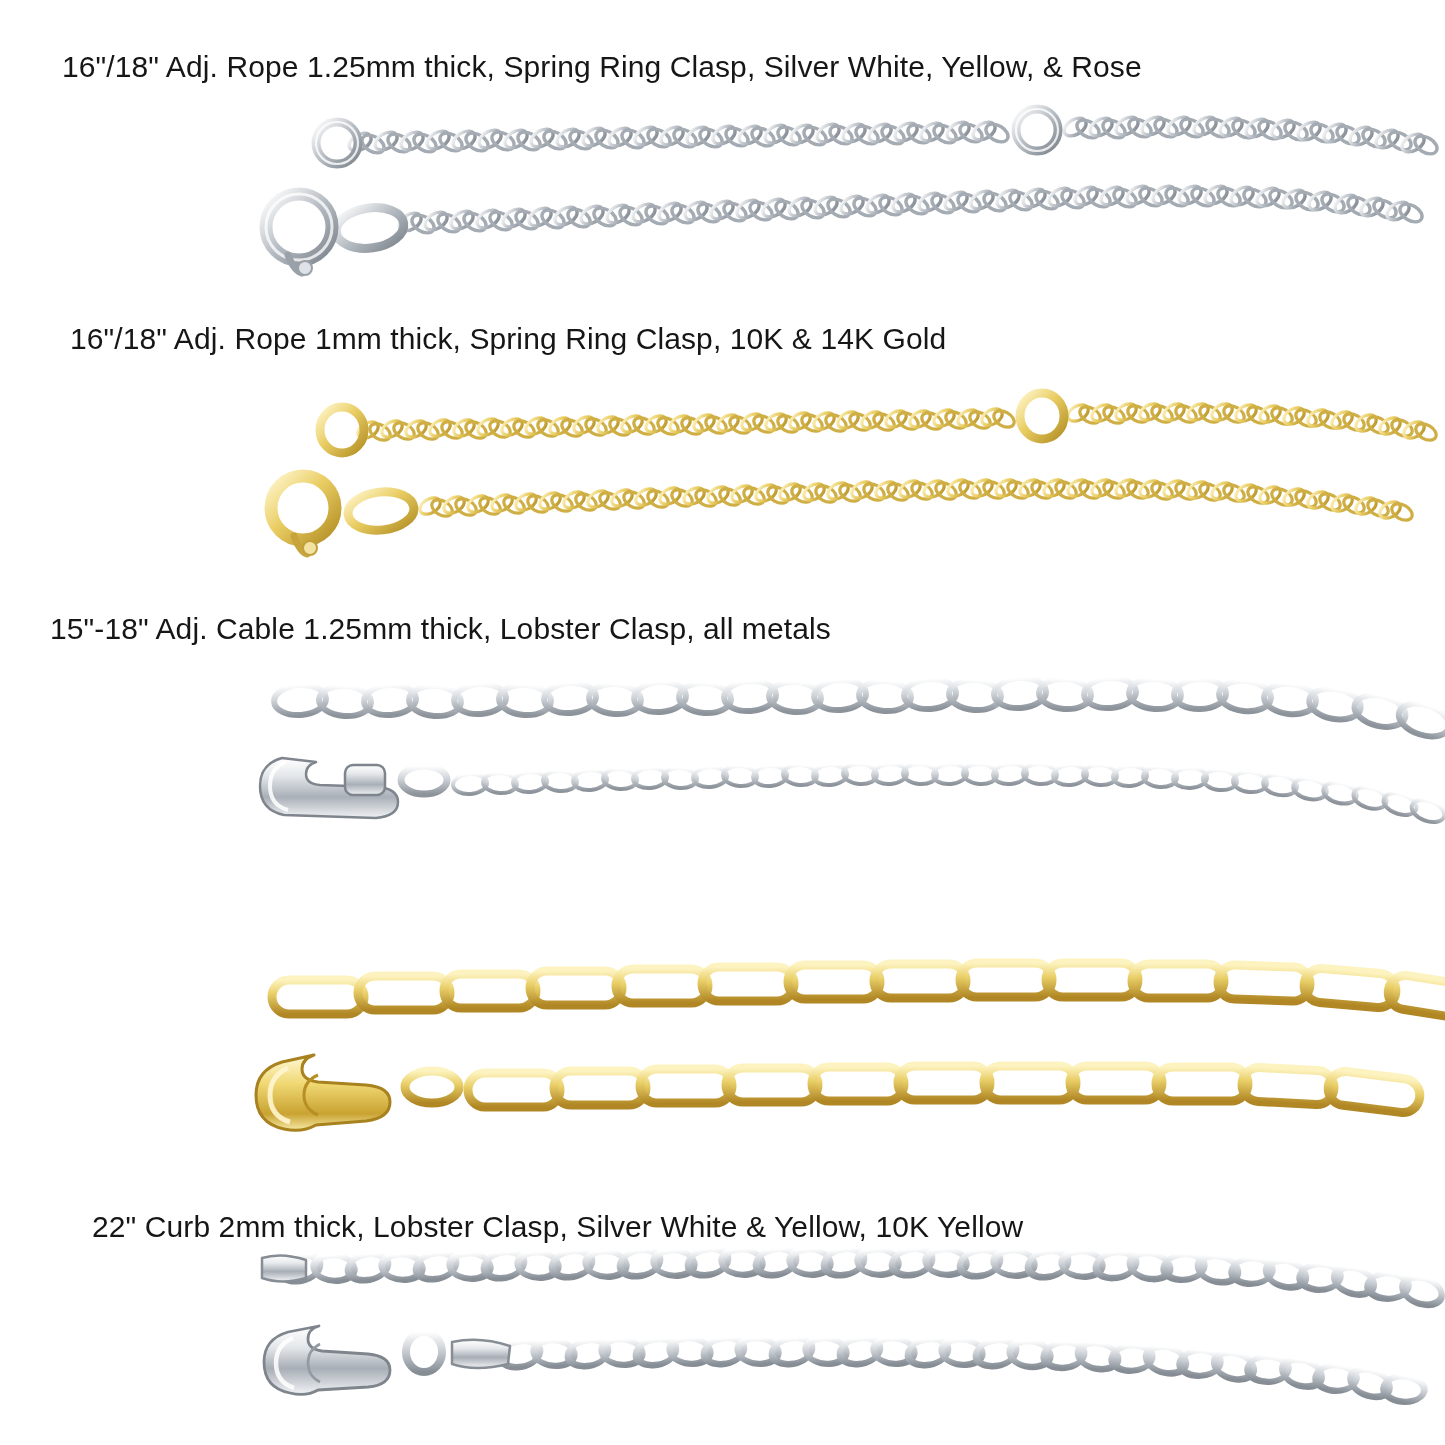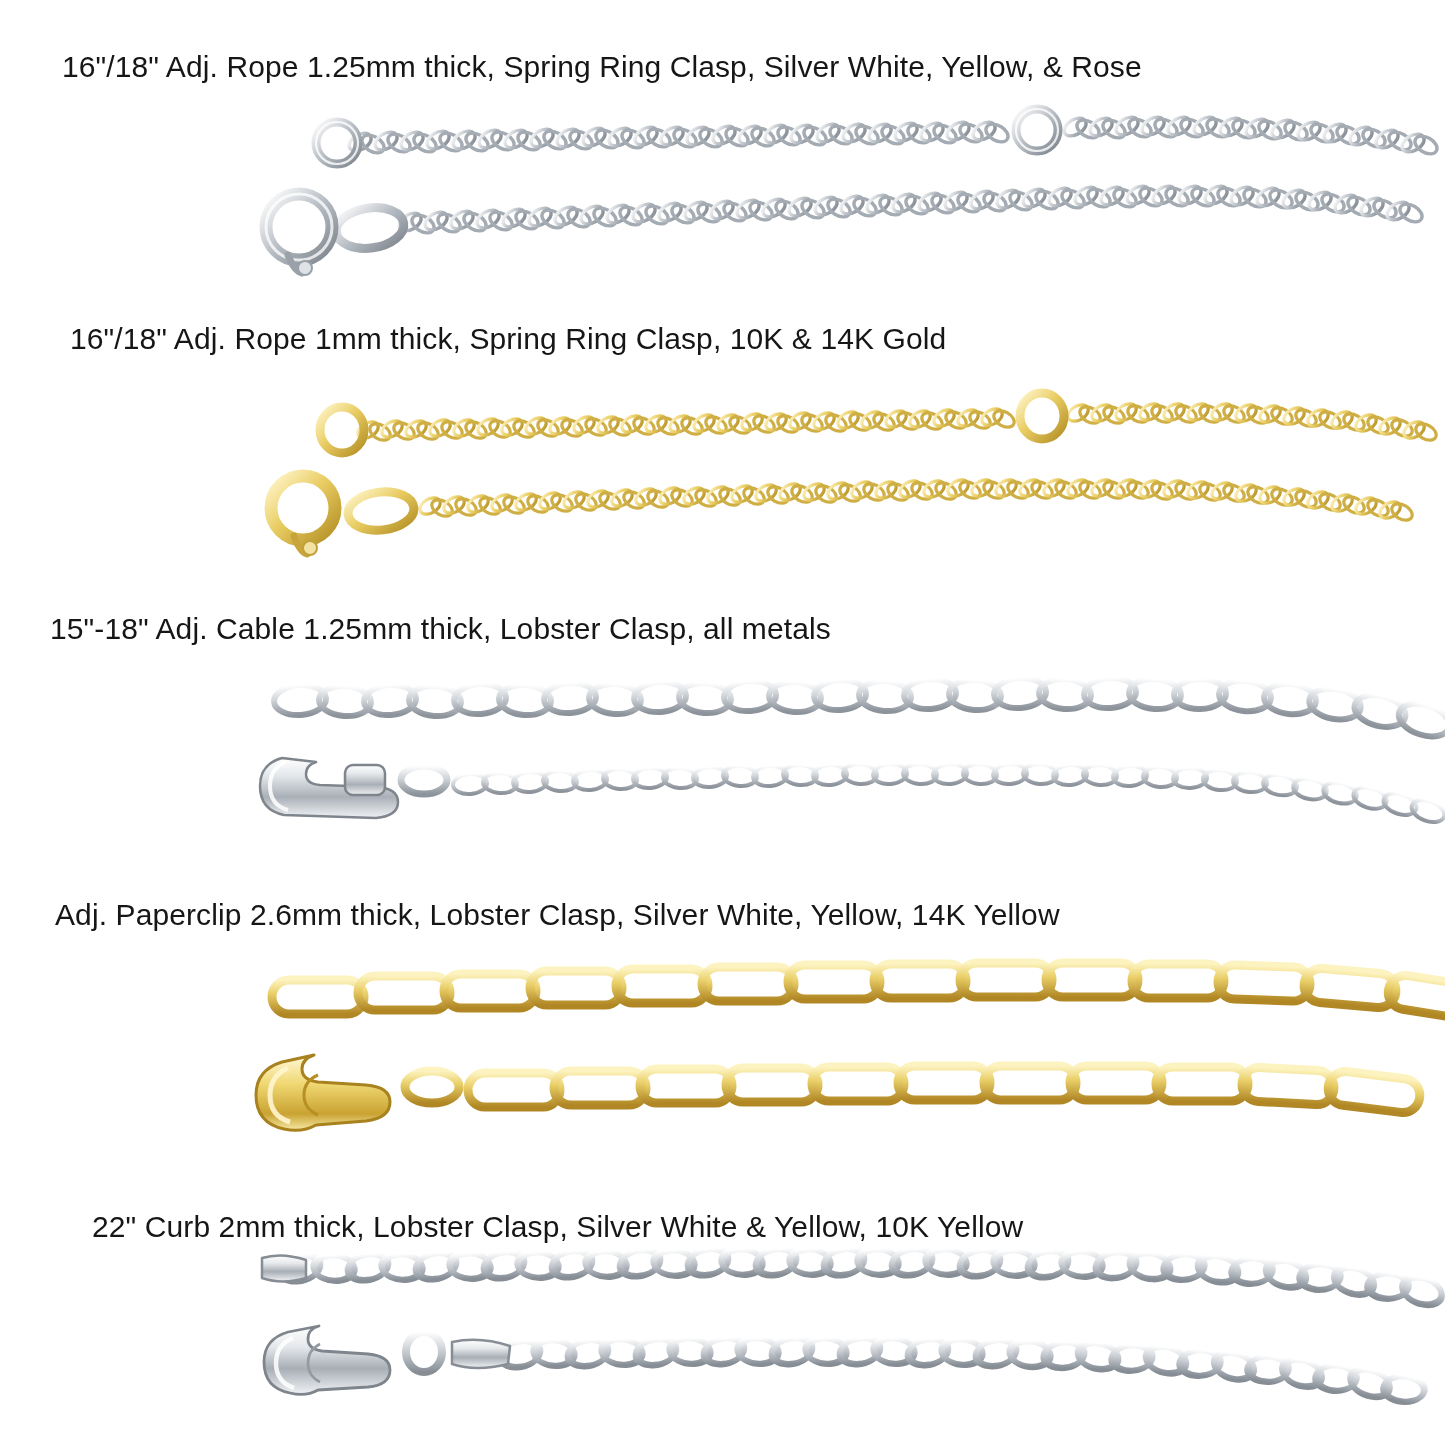--- a/index.html
+++ b/index.html
@@ -881,21 +881,20 @@
       <g>
         <path d="M282 178 q-22 6 -22 28 q0 24 24 29 l92 3 q22 -2 22 -16 q0 -13 -20 -15 l-58 -2 q-14 -1 -14 -11 q0 -9 10 -12 z" fill="url(#silBody3)" stroke="#7f858d" stroke-width="2.5" stroke-linejoin="round"></path>
         <path d="M286 182 q-16 6 -16 24 q0 19 18 24" fill="none" stroke="#ffffff" stroke-width="4" opacity="0.85"></path>
         <rect x="345" y="185" width="40" height="30" rx="8" fill="url(#silBody3)" stroke="#7f858d" stroke-width="2.5"></rect>
         <ellipse cx="424" cy="200" rx="23" ry="14" fill="none" stroke="url(#silStroke3)" stroke-width="7"></ellipse>
       </g>
     </svg>
   </div>
 
   <div class="chain-block b4">
-    <div class="caption cap4">Adj. Paperclip 2.6mm thick, Lobster Clasp, Silver White, Yellow, 14K Yellow</div>
     <svg class="art" viewBox="0 0 1445 300" xmlns="http://www.w3.org/2000/svg">
       <defs>
         <linearGradient id="gstroke4" x1="0" y1="0" x2="0" y2="1">
           <stop offset="0%" stop-color="#fdf3c0"></stop>
           <stop offset="40%" stop-color="#ead06a"></stop>
           <stop offset="100%" stop-color="#b08724"></stop>
         </linearGradient>
         <linearGradient id="gbody4" x1="0" y1="0" x2="0" y2="1">
           <stop offset="0%" stop-color="#fff9d8"></stop>
           <stop offset="38%" stop-color="#f0d873"></stop>

